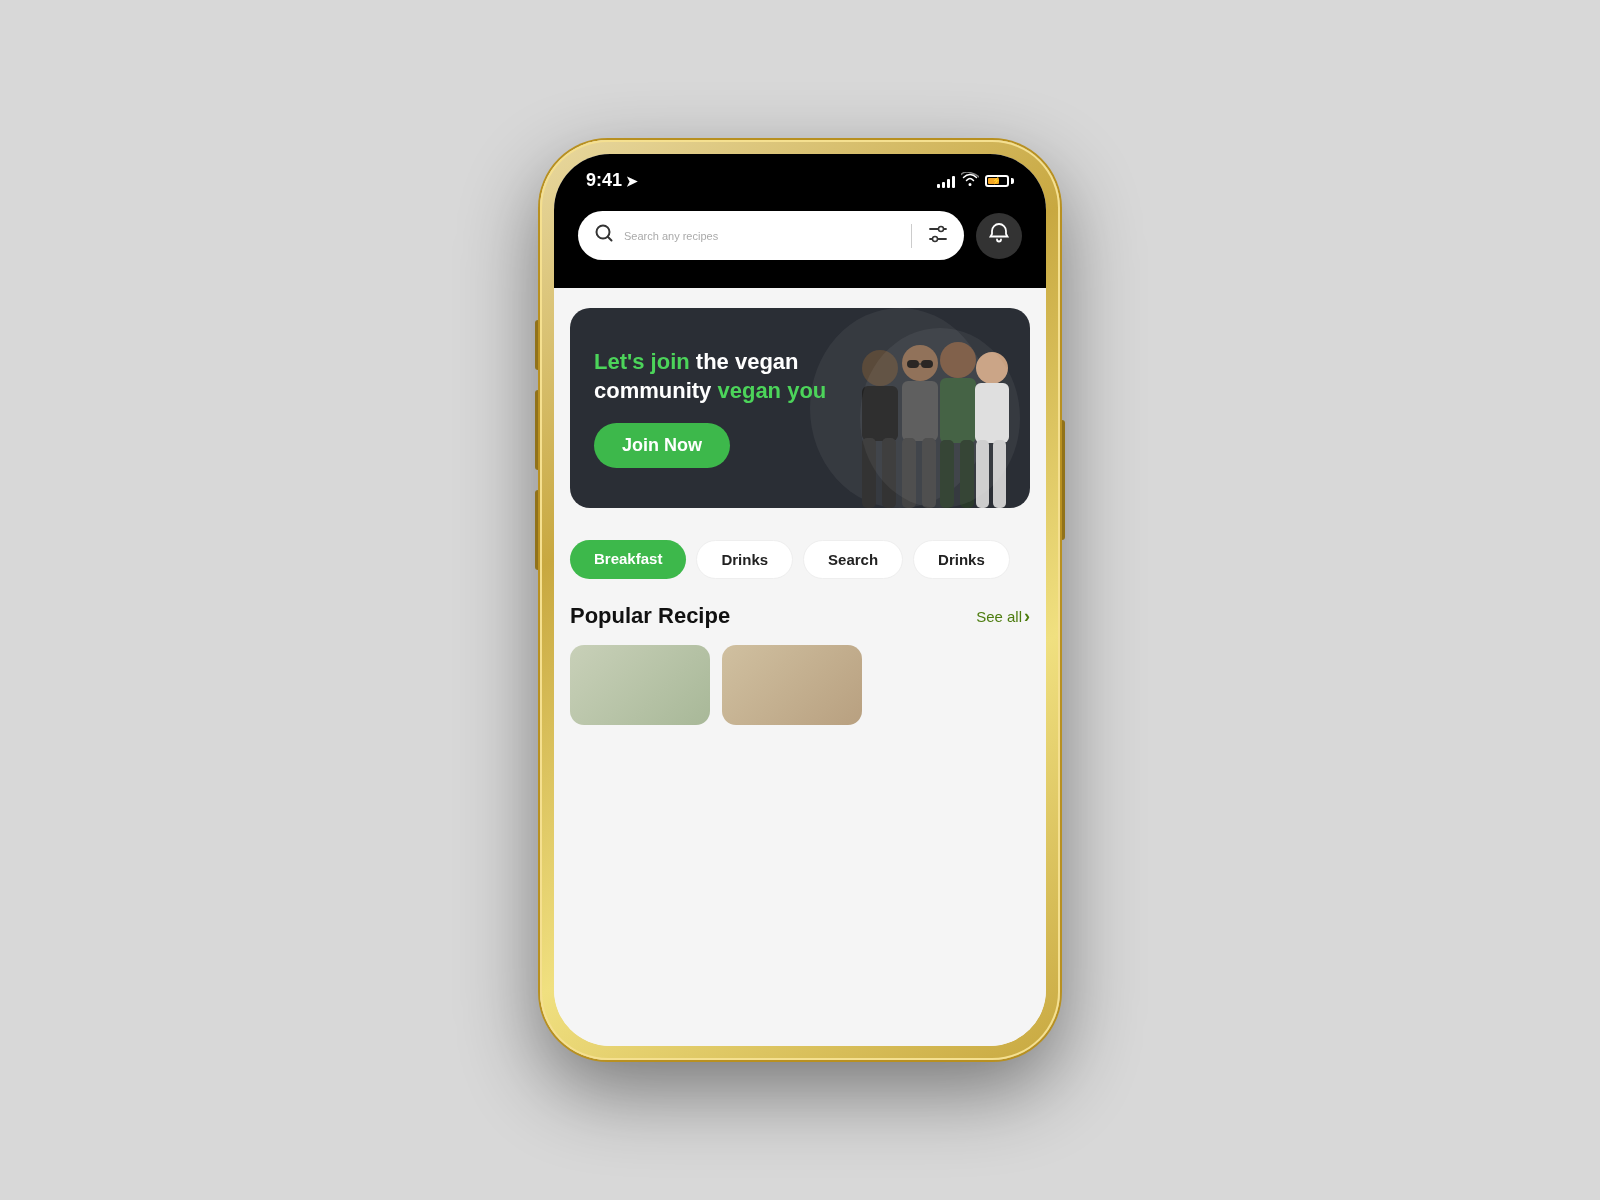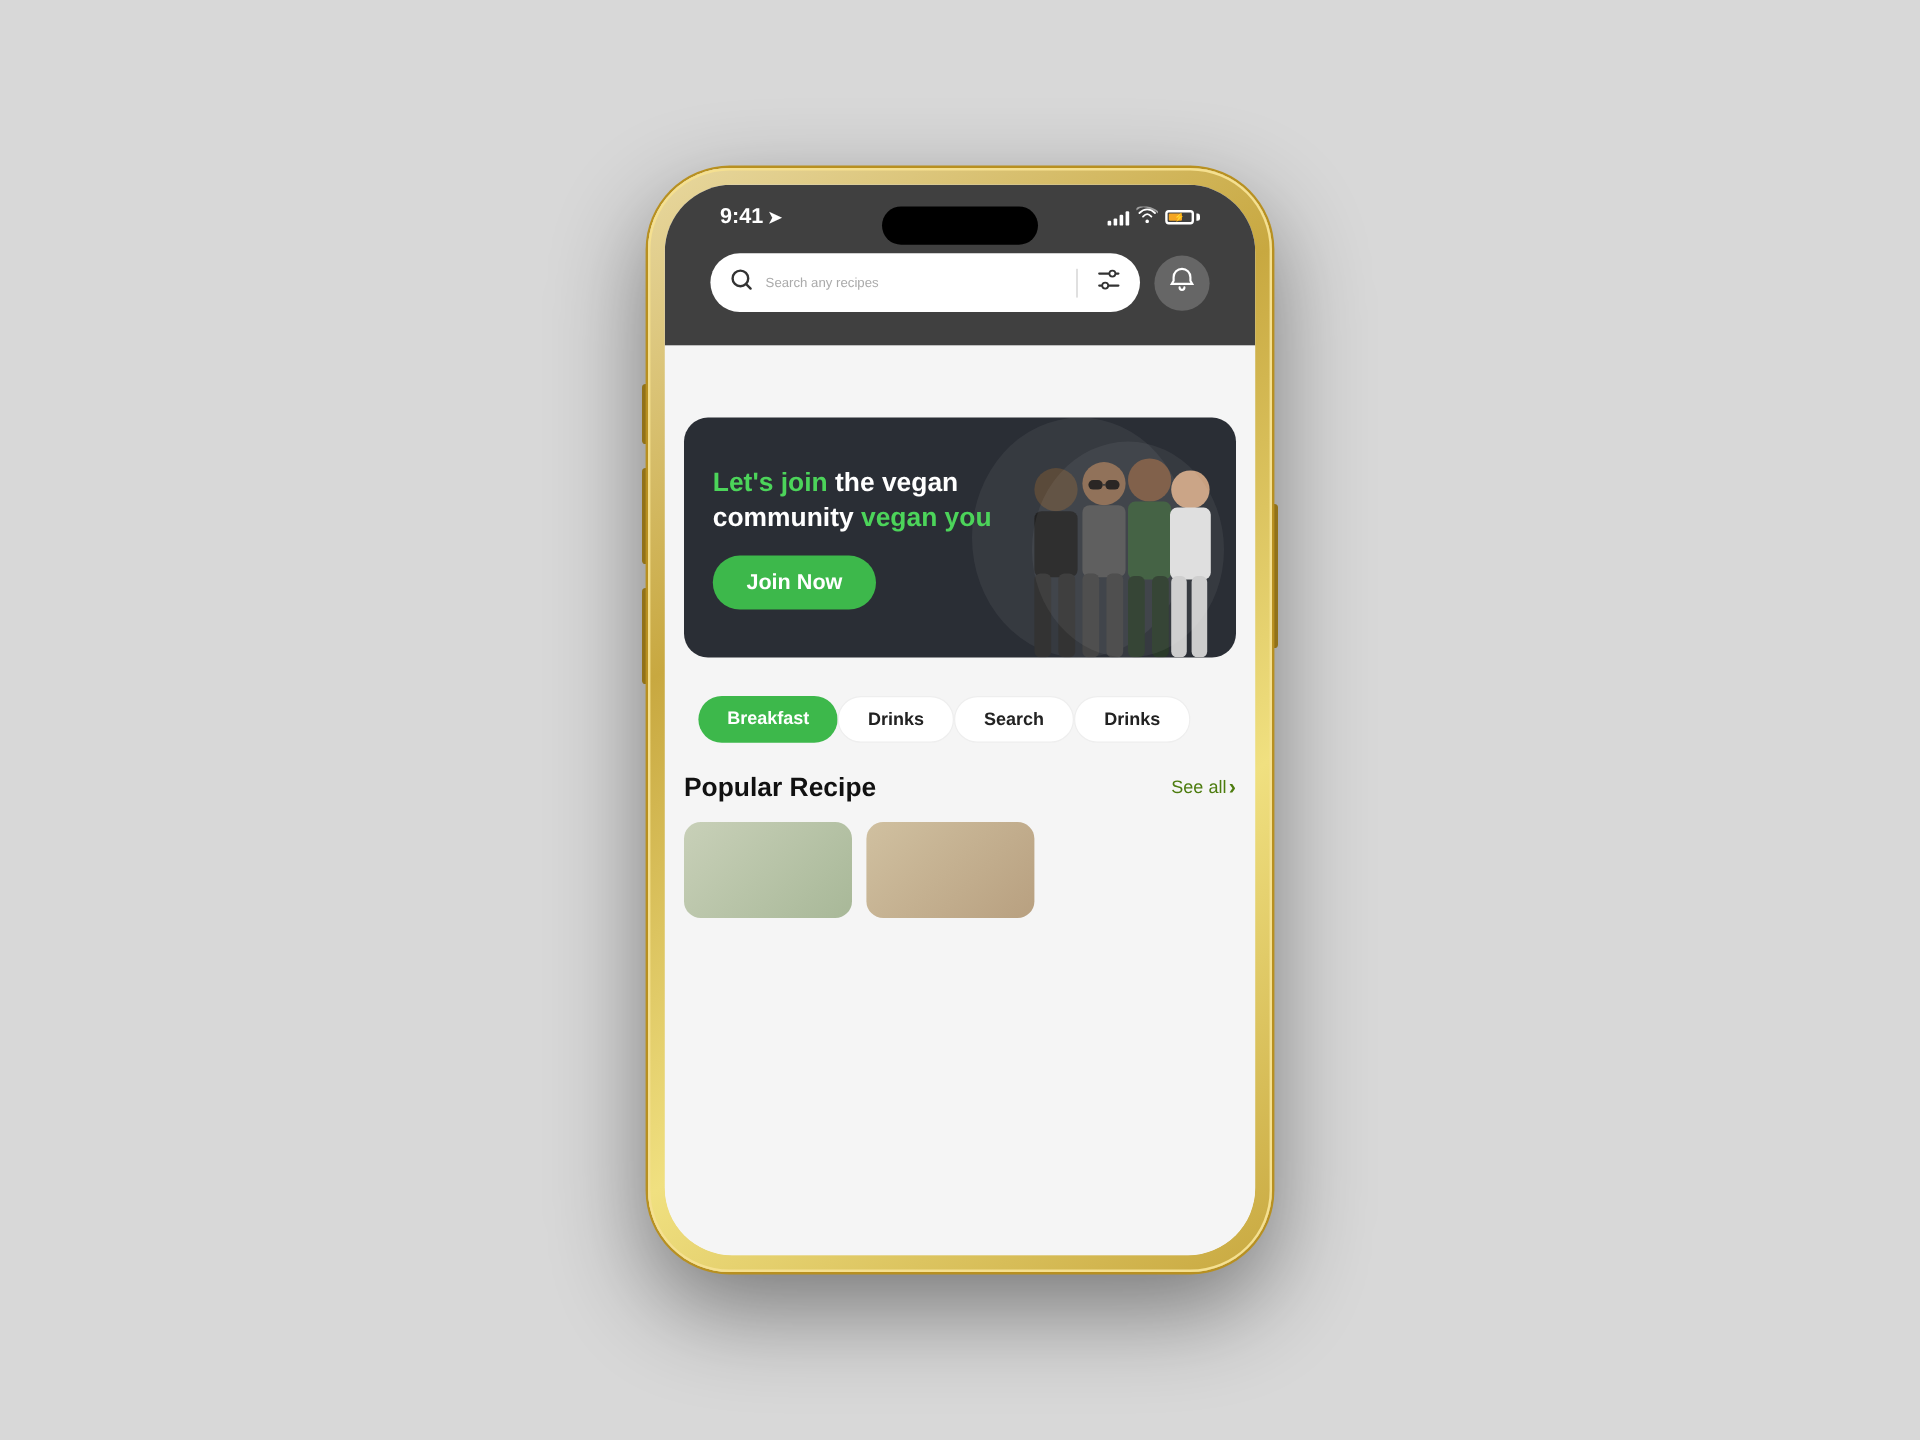--- a/index.html
+++ b/index.html
@@ -85,22 +85,22 @@
     .screen-content {
       width: 100%;
       height: 100%;
       display: flex;
       flex-direction: column;
       overflow: hidden;
     }
 
     
     .header-green {
-      background: #404040;
-      padding: 0 38px 28px;
+      background: #000000;
+      padding: 0 24px 28px;
       flex-shrink: 0;
     }
 
     
     .status-bar {
       display: flex;
       justify-content: space-between;
       align-items: center;
       padding: 16px 8px 12px;
     }
@@ -195,21 +195,20 @@
     .main-content {
       flex: 1;
       background: #f5f5f5;
       overflow-y: auto;
       border-radius: 0 0 56px 56px;
     }
 
     
     .banner-section {
       padding: 20px 16px 16px;
-      margin-top: 40px;
     }
 
     .banner-card {
       background: #2a2e35;
       border-radius: 20px;
       padding: 28px 24px 28px;
       position: relative;
       overflow: hidden;
       min-height: 200px;
       display: flex;
@@ -270,23 +269,23 @@
     }
 
     
     .people-svg {
       width: 200px;
       height: 190px;
     }
 
     
     .category-section {
-      padding: 16px 28px 8px;
-      display: flex;
-      gap: 0;
+      padding: 16px 16px 8px;
+      display: flex;
+      gap: 10px;
       overflow-x: auto;
     }
 
     .category-section::-webkit-scrollbar { display: none; }
 
     .chip {
       border-radius: 50px;
       padding: 10px 24px;
       font-size: 15px;
       font-weight: 600;

